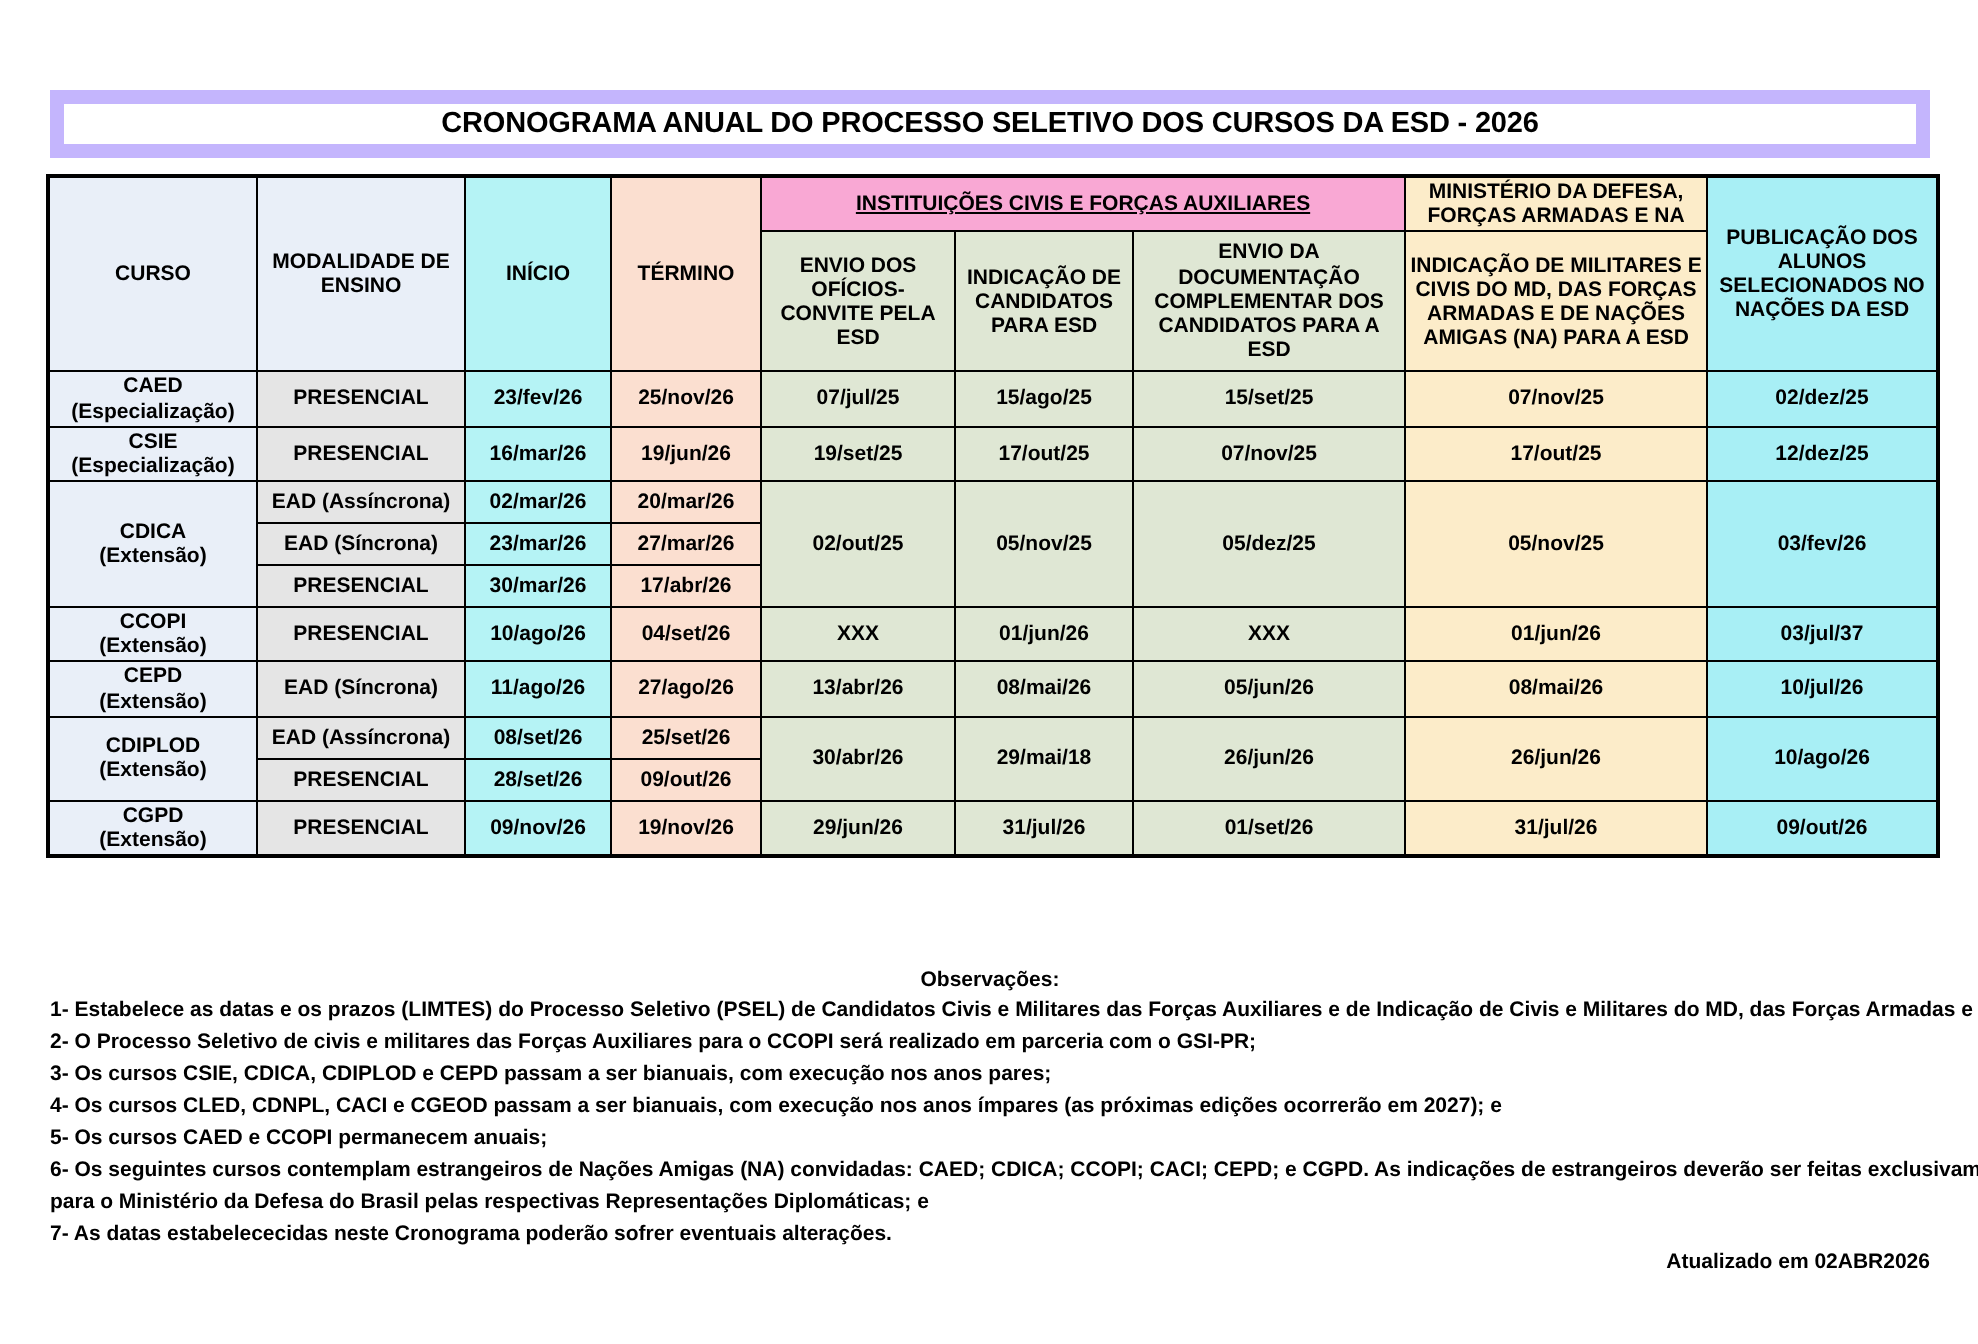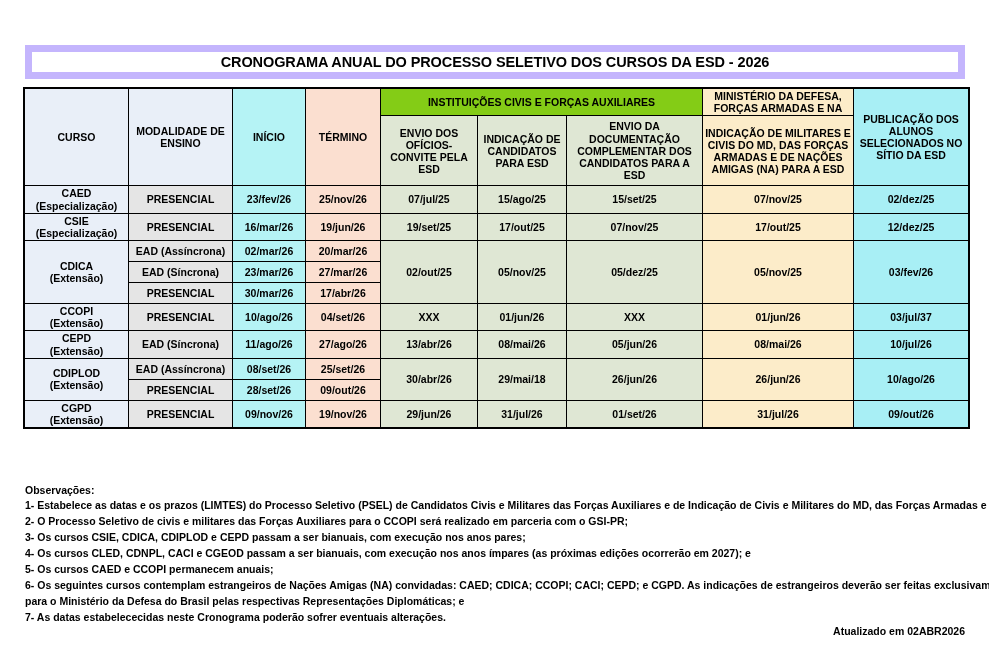--- a/index.html
+++ b/index.html
@@ -51,21 +51,21 @@
     overflow: hidden;
   }
   
   #schedule-table { outline: 2.5px solid #000; outline-offset: -1px; }
 
   .hdr-course   { background:#e9eff8; color:#17376b; font-size:12.5px; }
   .hdr-modal    { background:#e9eff8; color:#000000; font-size:11px; }
   .hdr-inicio   { background:#b5f3f5; color:#000000; font-size:11.5px; }
   .hdr-termino  { background:#fbdfd0; color:#000000; font-size:11.5px; }
   .hdr-green    { background:#dfe7d4; color:#000000; font-size:10px; }
-  .hdr-green-top{ background:#84cc16; color:#000000; font-size:11px; }
+  .hdr-green-top{ background:#f9a8d4; color:#000000; font-size:11px;text-decoration:underline; }
   .hdr-orange   { background:#fcecc9; color:#000000; font-size:10px; }
   .hdr-orange-top{background:#fcecc9; color:#000000; font-size:11px; }
   .hdr-cyan     { background:#a8eff5; color:#000000; font-size:10.5px; }
 
   .cell-course  { background:#e9eff8; color:#17376b; font-size:11.5px; }
   .cell-modal   { background:#e5e5e5; color:#000000; font-size:10px; }
   .cell-inicio  { background:#b5f3f5; }
   .cell-termino { background:#fbdfd0; }
   .cell-green   { background:#dfe7d4; }
   .cell-orange  { background:#fcecc9; }
@@ -75,20 +75,21 @@
 
   
   #observations {
     position: absolute;
     left: 25px; top: 484px;
     width: 940px;
   }
   #observations .obs-title {
     font-size: 10.5px; font-weight: bold; color:#000;
     margin-bottom: 2px;
+    text-align: center;
   }
   #observations .obs-line {
     font-size: 10.5px; font-weight: bold; color:#000;
     line-height: 1.52;
     white-space: nowrap;
   }
   #observations .obs-line .ital { font-style: italic; }
   #updated-line {
     position: absolute;
     left: 25px; top: 625px;
@@ -117,21 +118,21 @@
       <col style="width:115px">
   </colgroup>
   <thead>
     <tr>
       <th rowspan="2" class="hdr-course">CURSO</th>
       <th rowspan="2" class="hdr-modal">MODALIDADE DE ENSINO</th>
       <th rowspan="2" class="hdr-inicio">INÍCIO</th>
       <th rowspan="2" class="hdr-termino">TÉRMINO</th>
       <th colspan="3" class="hdr-green-top" style="height:26px">INSTITUIÇÕES CIVIS E FORÇAS AUXILIARES</th>
       <th class="hdr-orange-top" style="height:26px">MINISTÉRIO DA DEFESA, FORÇAS ARMADAS E NA</th>
-      <th rowspan="2" class="hdr-cyan">PUBLICAÇÃO DOS ALUNOS SELECIONADOS NO SÍTIO DA ESD</th>
+      <th rowspan="2" class="hdr-cyan">PUBLICAÇÃO DOS ALUNOS SELECIONADOS NO NAÇÕES DA ESD</th>
     </tr>
     <tr>
       <th class="hdr-green" style="height:70px">ENVIO DOS OFÍCIOS-CONVITE PELA ESD</th>
       <th class="hdr-green">INDICAÇÃO DE CANDIDATOS PARA ESD</th>
       <th class="hdr-green">ENVIO DA DOCUMENTAÇÃO COMPLEMENTAR DOS CANDIDATOS PARA A ESD</th>
       <th class="hdr-orange">INDICAÇÃO DE MILITARES E CIVIS DO MD,  DAS FORÇAS ARMADAS E DE NAÇÕES AMIGAS (NA) PARA A ESD</th>
     </tr>
   </thead>
   <tbody id="table-body">
       <tr class="rowline">

